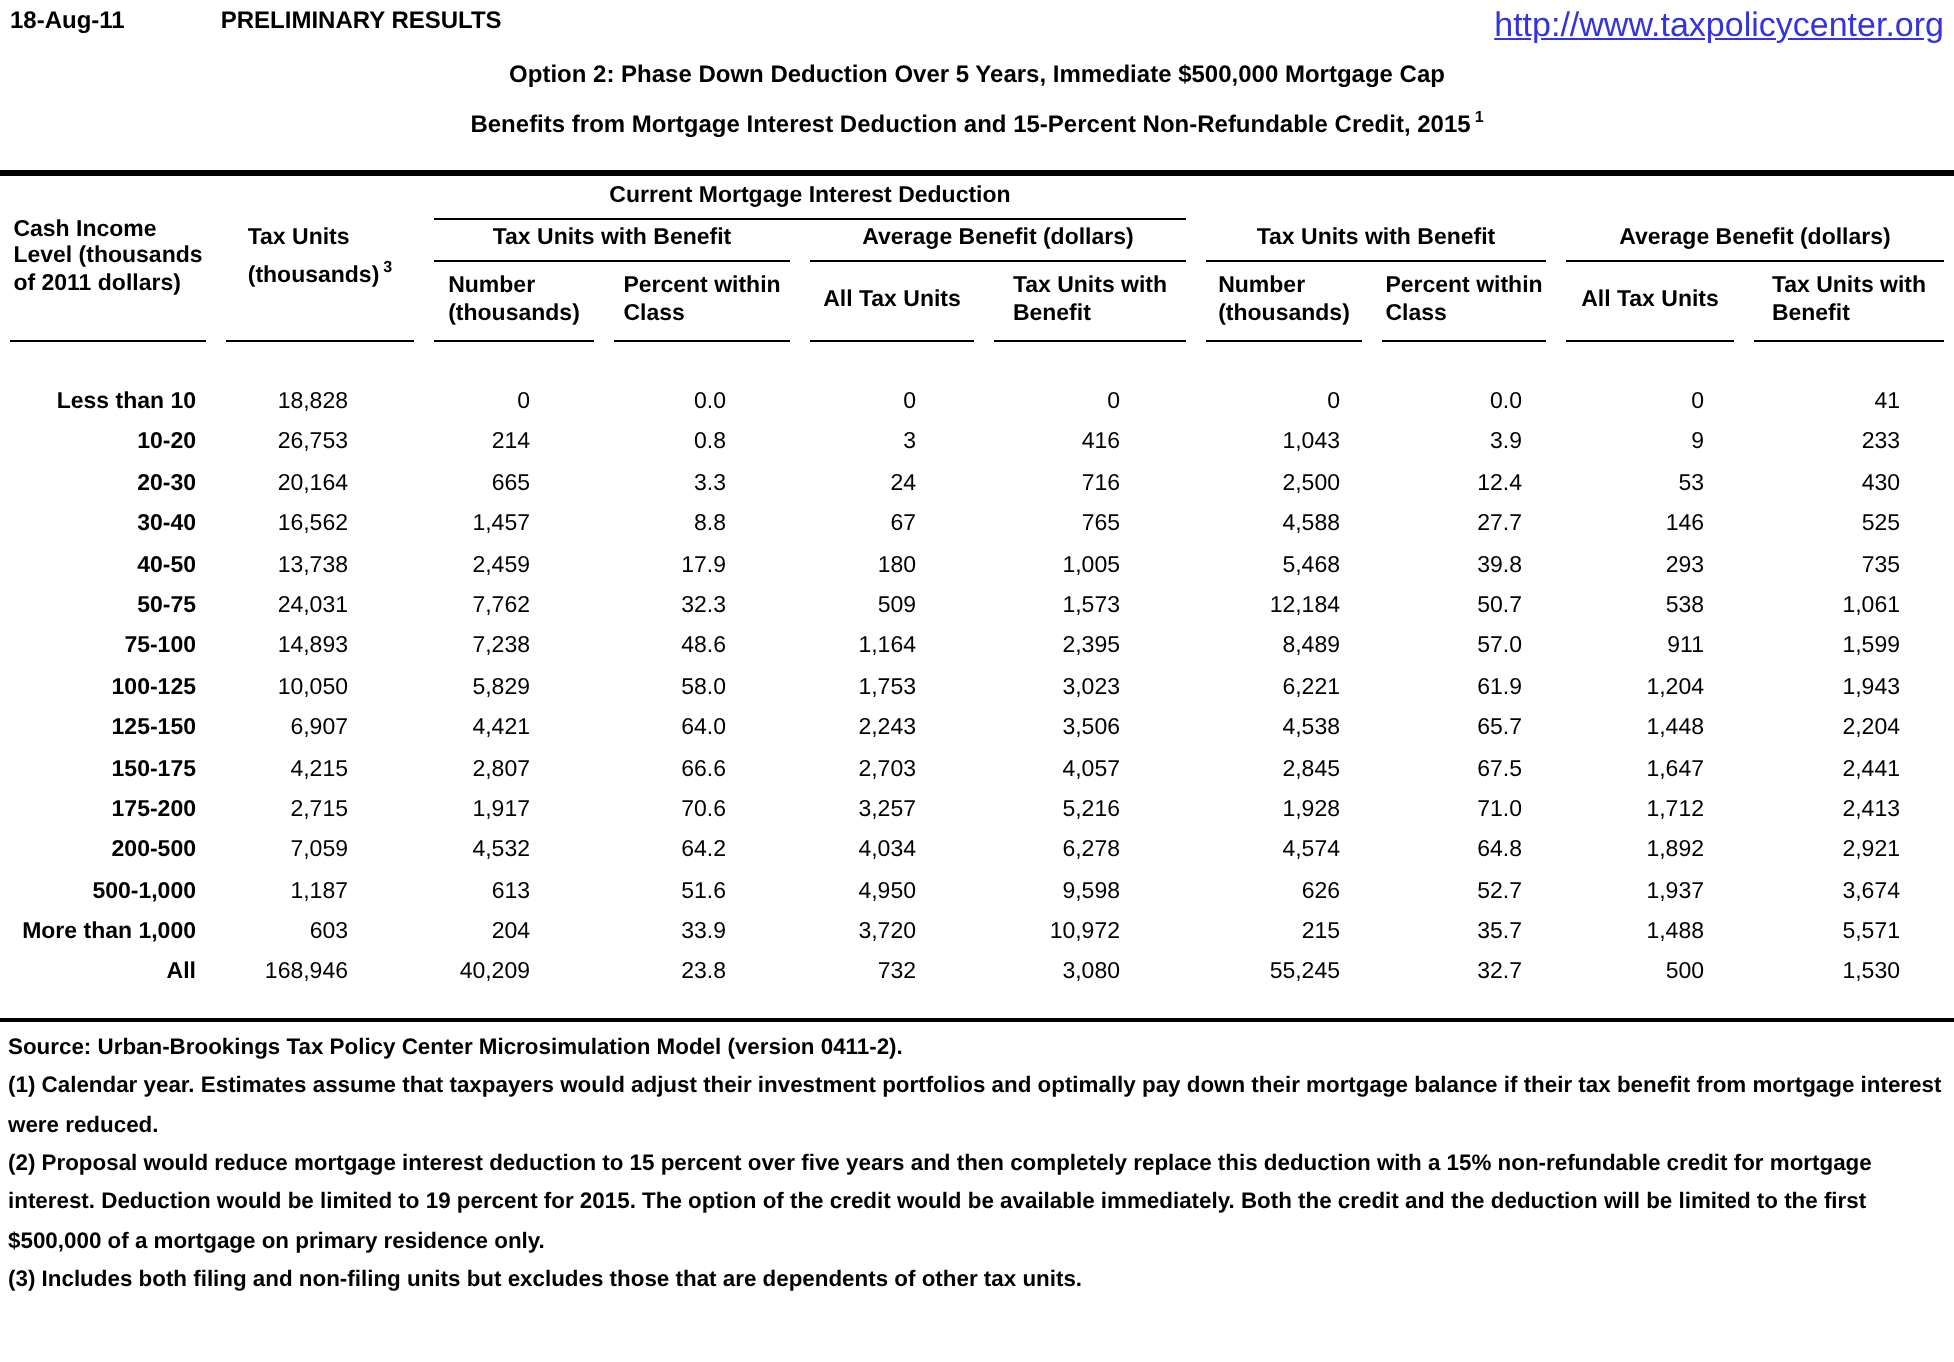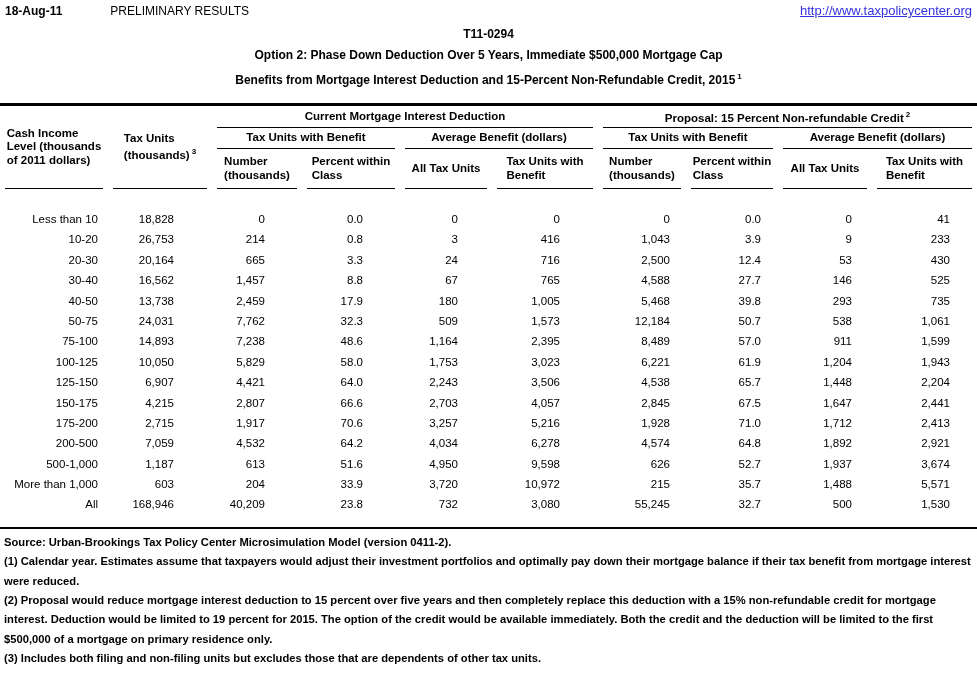--- a/index.html
+++ b/index.html
@@ -5,24 +5,24 @@
   * { box-sizing: border-box; }
   html, body { margin: 0; padding: 0; }
   body {
     width: 977px; height: 681px;
     background: #ffffff; color: #000000;
     font-family: "Liberation Sans", sans-serif;
     overflow: hidden;
     --cols: 108px 104px 90px 98px 92px 106px 88px 92px 94px 105px;
     --link-color: #3333e0;
   }
-  .topbar { display: flex; align-items: center; padding: 3px 5px 0 5px; font-size: 12px; }
+  .topbar { display: flex; align-items: flex-start; padding: 3px 5px 0 5px; font-size: 12px; }
   .date { font-weight: bold; }
-  .status { font-weight: normal; margin-left: 48px; }
-  .link { margin-left: auto; color: var(--link-color); font-size: 13px; cursor: pointer; }
+  .status { font-weight: bold; margin-left: 48px; }
+  .link { margin-left: auto; color: var(--link-color); font-size: 17px; cursor: pointer; }
   .title { text-align: center; font-weight: bold; font-size: 12px; line-height: 14px; }
   .t1 { margin-top: 9px; }
   .t2 { margin-top: 7px; }
   .t3 { margin-top: 8px; }
   .t4 { margin-top: 8px; }
   sup { font-size: 8px; margin-left: 2px; }
   .dbl { margin-top: 16px; height: 2px; border-top: 2px solid #000; border-bottom: 1px solid #000; }
 
   .thead { display: grid; grid-template-columns: var(--cols); grid-template-rows: 22px 21px 40px; }
   .hc { font-weight: bold; font-size: 11.5px; line-height: 13.5px; display: flex; align-items: center; justify-content: center; }
@@ -40,21 +40,21 @@
   .l4  { grid-area: 3 / 4 / 4 / 5; }
   .l5  { grid-area: 3 / 5 / 4 / 6; }
   .l6  { grid-area: 3 / 6 / 4 / 7; }
   .l7  { grid-area: 3 / 7 / 4 / 8; }
   .l8  { grid-area: 3 / 8 / 4 / 9; }
   .l9  { grid-area: 3 / 9 / 4 / 10; }
   .l10 { grid-area: 3 / 10 / 4 / 11; }
 
   .tbody { display: grid; grid-template-columns: var(--cols); grid-auto-rows: 20.4px; padding: 20px 0 12px 0; }
   .cell { font-size: 11.5px; line-height: 20.4px; text-align: right; white-space: nowrap; }
-  .tbody .cell:nth-child(10n+1) { font-weight: normal; padding-right: 10px; }
+  .tbody .cell:nth-child(10n+1) { font-weight: bold; padding-right: 10px; }
   .tbody .cell:nth-child(10n+2) { padding-right: 38px; }
   .tbody .cell:nth-child(10n+3) { padding-right: 37px; }
   .tbody .cell:nth-child(10n+4) { padding-right: 37px; }
   .tbody .cell:nth-child(10n+5) { padding-right: 34px; }
   .tbody .cell:nth-child(10n+6) { padding-right: 38px; }
   .tbody .cell:nth-child(10n+7) { padding-right: 16px; }
   .tbody .cell:nth-child(10n+8) { padding-right: 17px; }
   .tbody .cell:nth-child(10n+9) { padding-right: 20px; }
   .tbody .cell:nth-child(10n)   { padding-right: 27px; }
 
@@ -66,42 +66,38 @@
 <body style="--link-color: #3333e0;">
 
 <div class="page">
 
   <div class="topbar">
     <span class="date">18-Aug-11</span>
     <span class="status">PRELIMINARY RESULTS</span>
     <a class="link" href="#">http://www.taxpolicycenter.org</a>
   </div>
 
-  <div class="title t1">T11-0294</div>
   <div class="title t2">Option 2: Phase Down Deduction Over 5 Years, Immediate $500,000 Mortgage Cap</div>
   <div class="title t3"><span>Benefits from Mortgage Interest Deduction and 15-Percent Non-Refundable Credit, 2015</span><sup>1</sup></div>
 
   <div class="dbl"></div>
 
   <div class="thead">
     <div class="hc ul h-cash">
         <div class="txt">Cash Income
 Level (thousands
 of 2011 dollars)</div>
       </div>
     <div class="hc ul h-tu">
         <div class="txt"><span>Tax Units
 (thousands)</span><sup>3</sup></div>
       </div>
 
     <div class="hc ul g1">
         <div class="txt">Current Mortgage Interest Deduction</div>
-      </div>
-    <div class="hc ul g2">
-        <div class="txt"><span>Proposal: 15 Percent Non-refundable Credit</span><sup>2</sup></div>
       </div>
 
     <div class="hc ul s1">
         <div class="txt">Tax Units with Benefit</div>
       </div>
     <div class="hc ul s2">
         <div class="txt">Average Benefit (dollars)</div>
       </div>
     <div class="hc ul s3">
         <div class="txt">Tax Units with Benefit</div>

